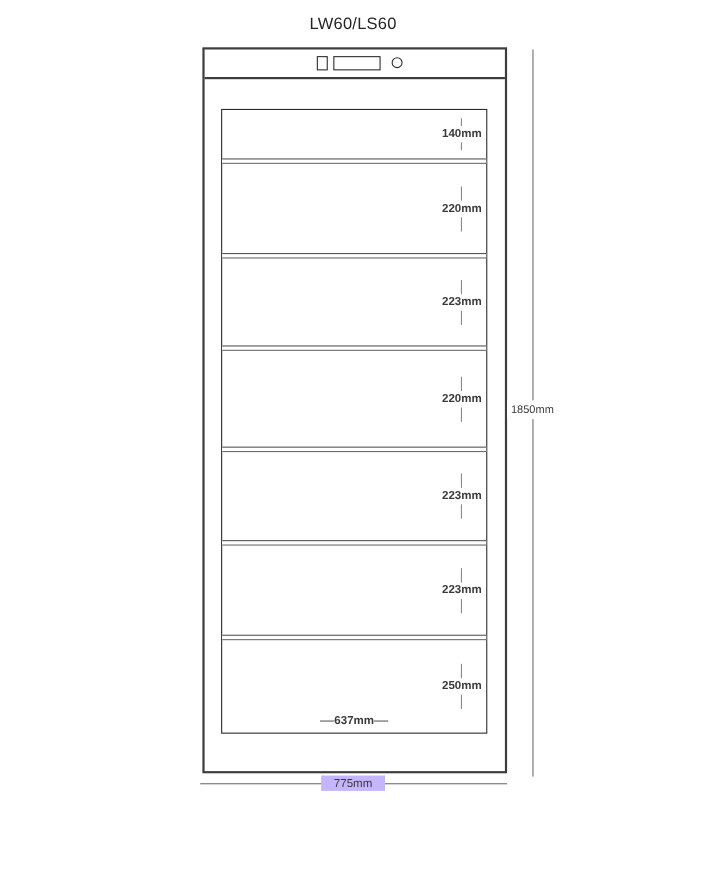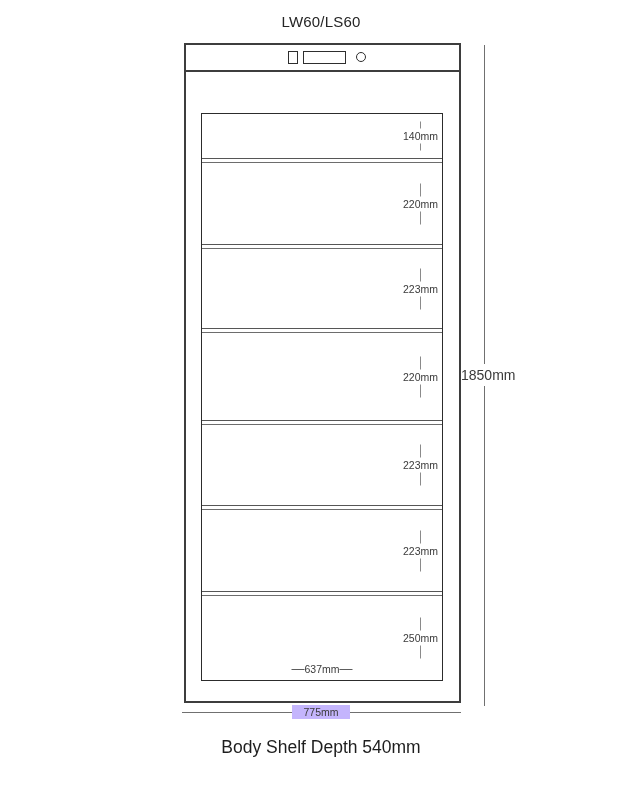--- a/index.html
+++ b/index.html
@@ -27,23 +27,23 @@
   .kp-display {
     position:absolute; left:117px; top:6px; width:43px; height:13px;
     border:1.5px solid #2e2e2e; box-sizing:border-box; background:#fff;
   }
   .kp-circle {
     position:absolute; left:170px; top:7px; width:10px; height:10px;
     border:1.5px solid #2e2e2e; border-radius:50%; box-sizing:border-box; background:#fff;
   }
   
   .shelfbox {
-    position:absolute; left:15px; top:68px; width:242px; height:568px;
+    position:absolute; left:15px; top:54px; width:242px; height:568px;
     border:1.5px solid #2c2c2c; box-sizing:border-box;
-    display:flex; flex-direction:column;
+    display:flex; flex-direction:column;font-weight:bold;
   }
   .shelf { position:relative; }
   .shelf-1 { height:44px; }
   .shelf-2 { height:81px; }
   .shelf-3 { height:79px; }
   .shelf-4 { height:87px; }
   .shelf-5 { height:80px; }
   .shelf-6 { height:81px; }
   .shelf-7 { flex:1; }
   .shelf-divider {
@@ -67,21 +67,21 @@
     display:flex; align-items:center; gap:0;
   }
   .dim-dash { width:13px; height:1px; background:#5d5d5d; }
   
   .height-dim-line {
     position:absolute; left:484px; top:45px; width:1px; height:661px;
     background:#707070;
   }
   .height-dim-label {
     position:absolute; left:461px; top:364px; width:46px; text-align:center;
-    background:#ffffff; font-size:14px; color:#3a3a3a; padding:3px 0;
+    background:#ffffff; font-size:10px; color:#3a3a3a; padding:3px 0;
   }
   
   .width-dim-line {
     position:absolute; left:182px; top:712px; width:279px; height:1px;
     background:#707070;
   }
   .width-dim-label {
     position:absolute; left:292px; top:705px; width:58px; text-align:center;
     background:#c4b5fd; font-size:10.5px; color:#3a3a3a; padding:1px 0;
   }
@@ -176,16 +176,15 @@
     </div>
   </div>
 
   <div class="height-dim-line"></div>
   <div class="height-dim-label">1850mm</div>
 
   <div class="width-dim-line"></div>
   <div class="width-dim-label">775mm</div>
 
   <div class="footer">
-    <div>Body Shelf Depth 540mm</div>
   </div>
 
 </div>
 
 </body></html>

